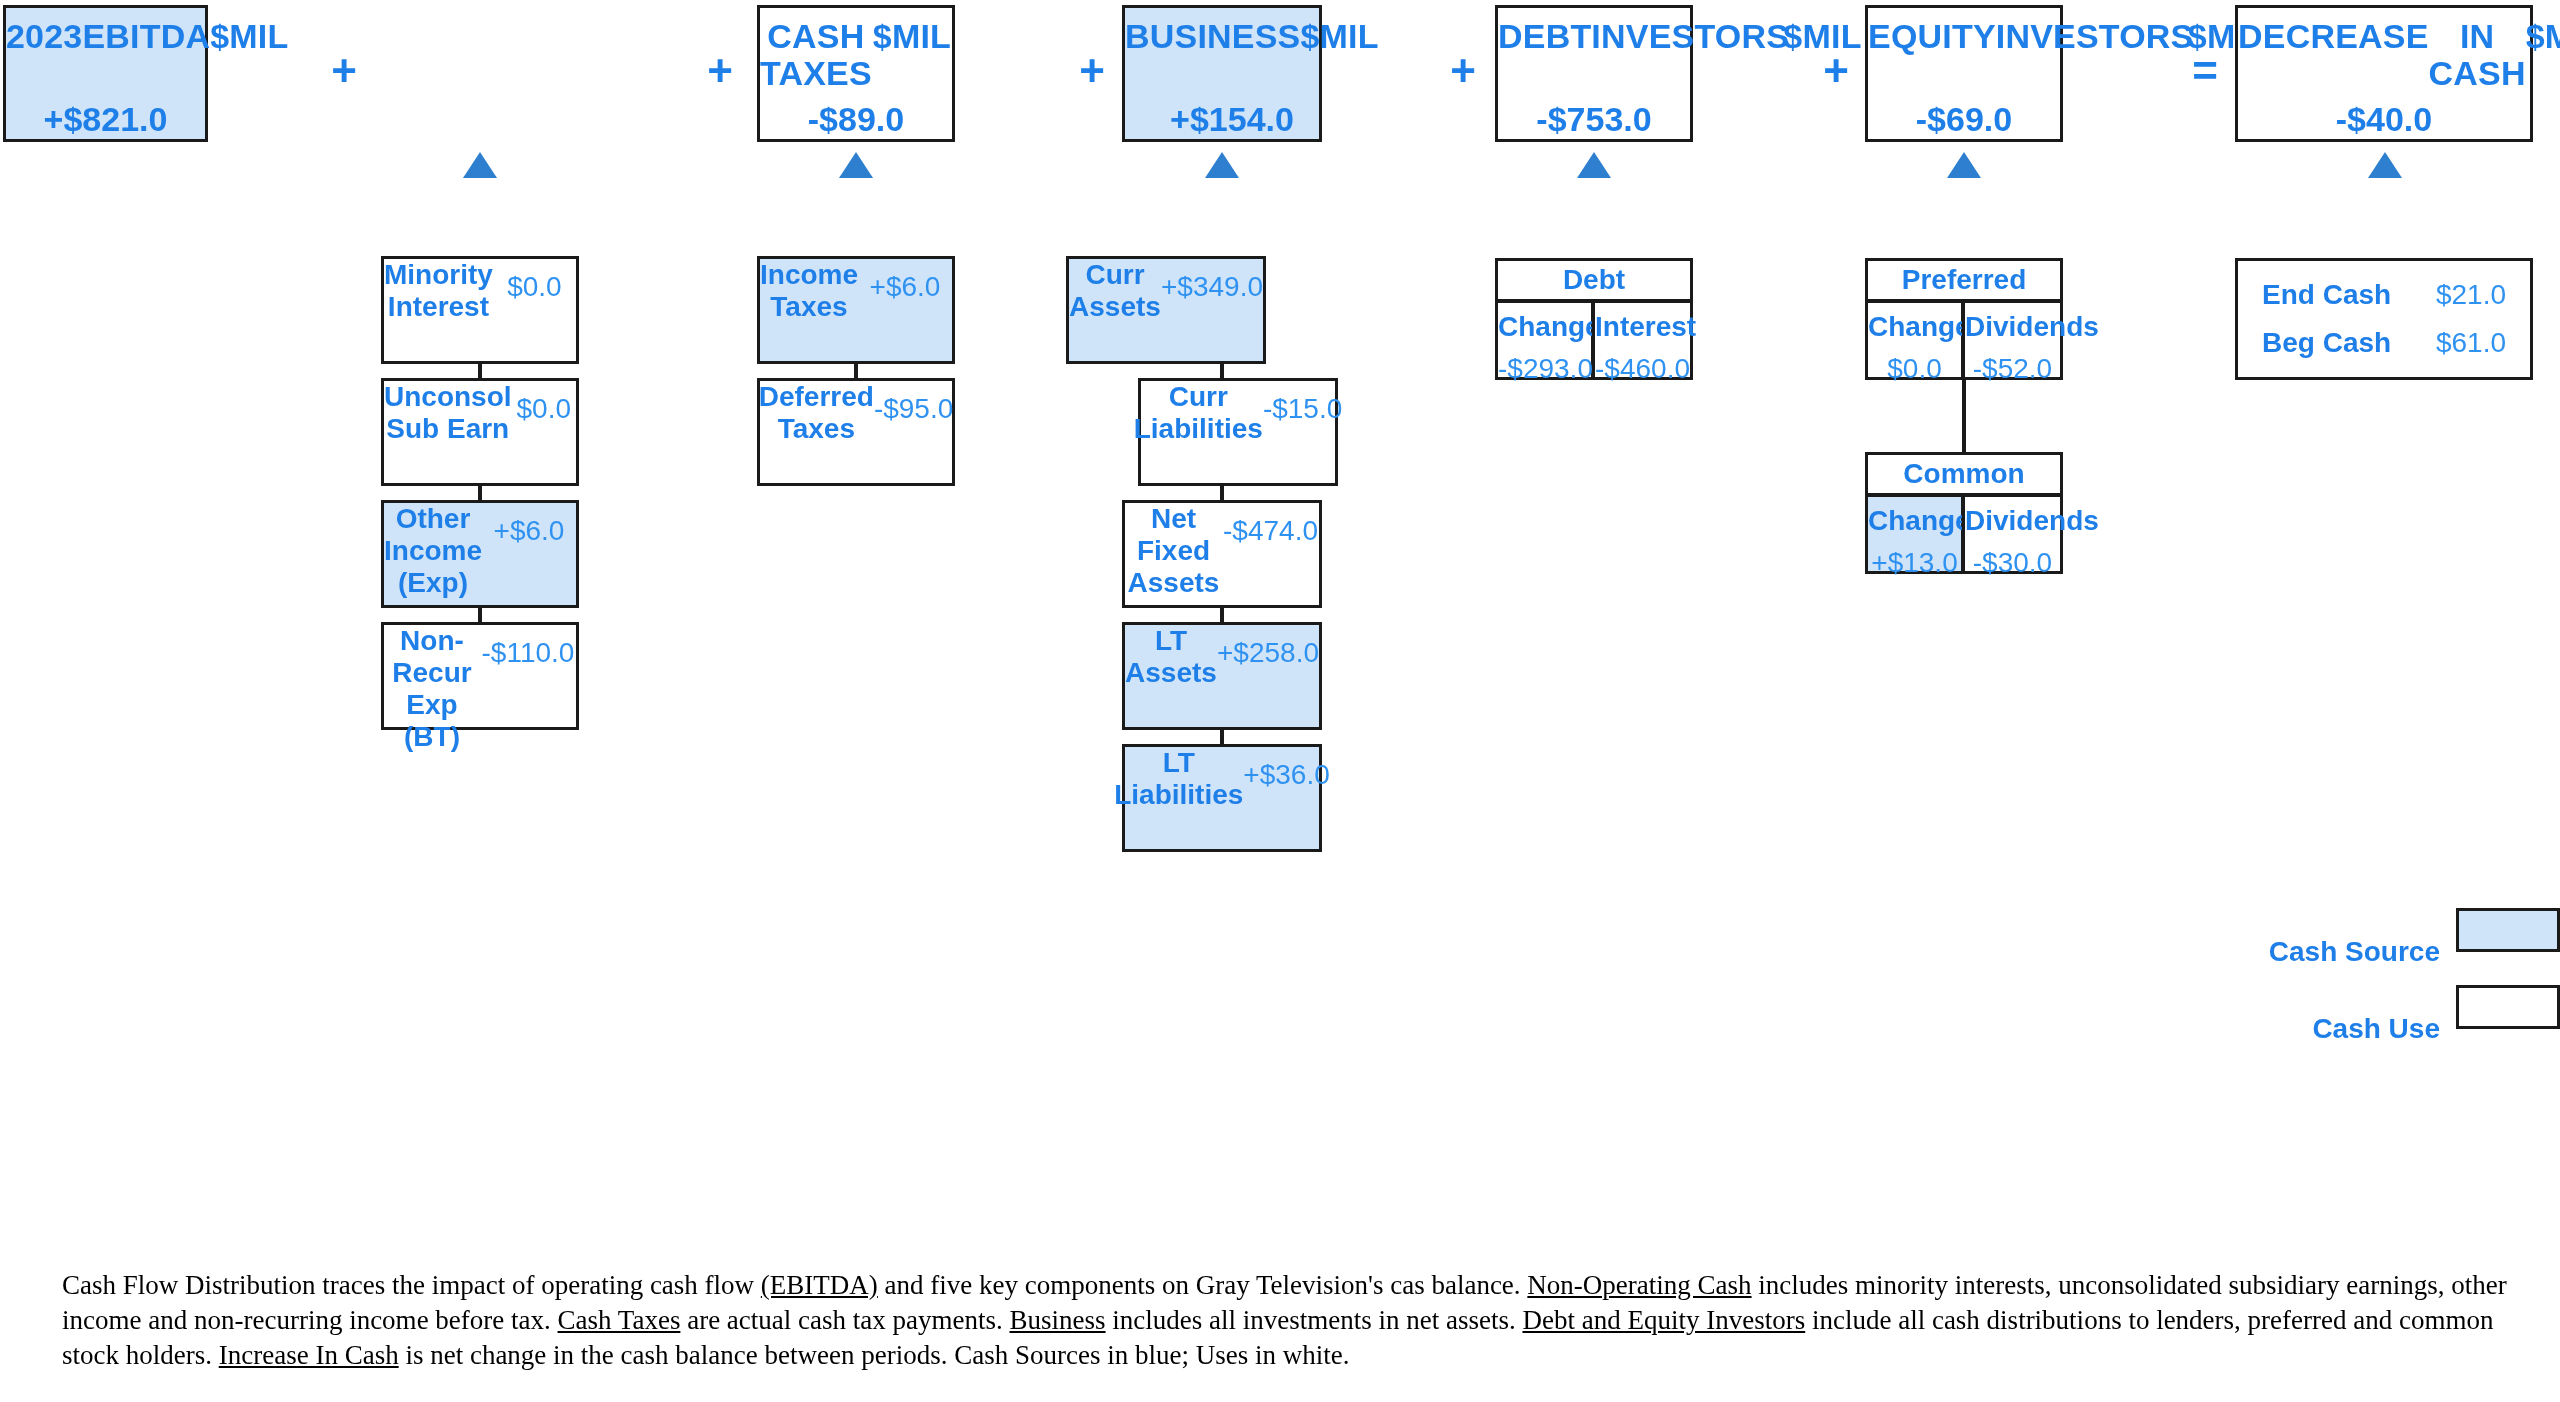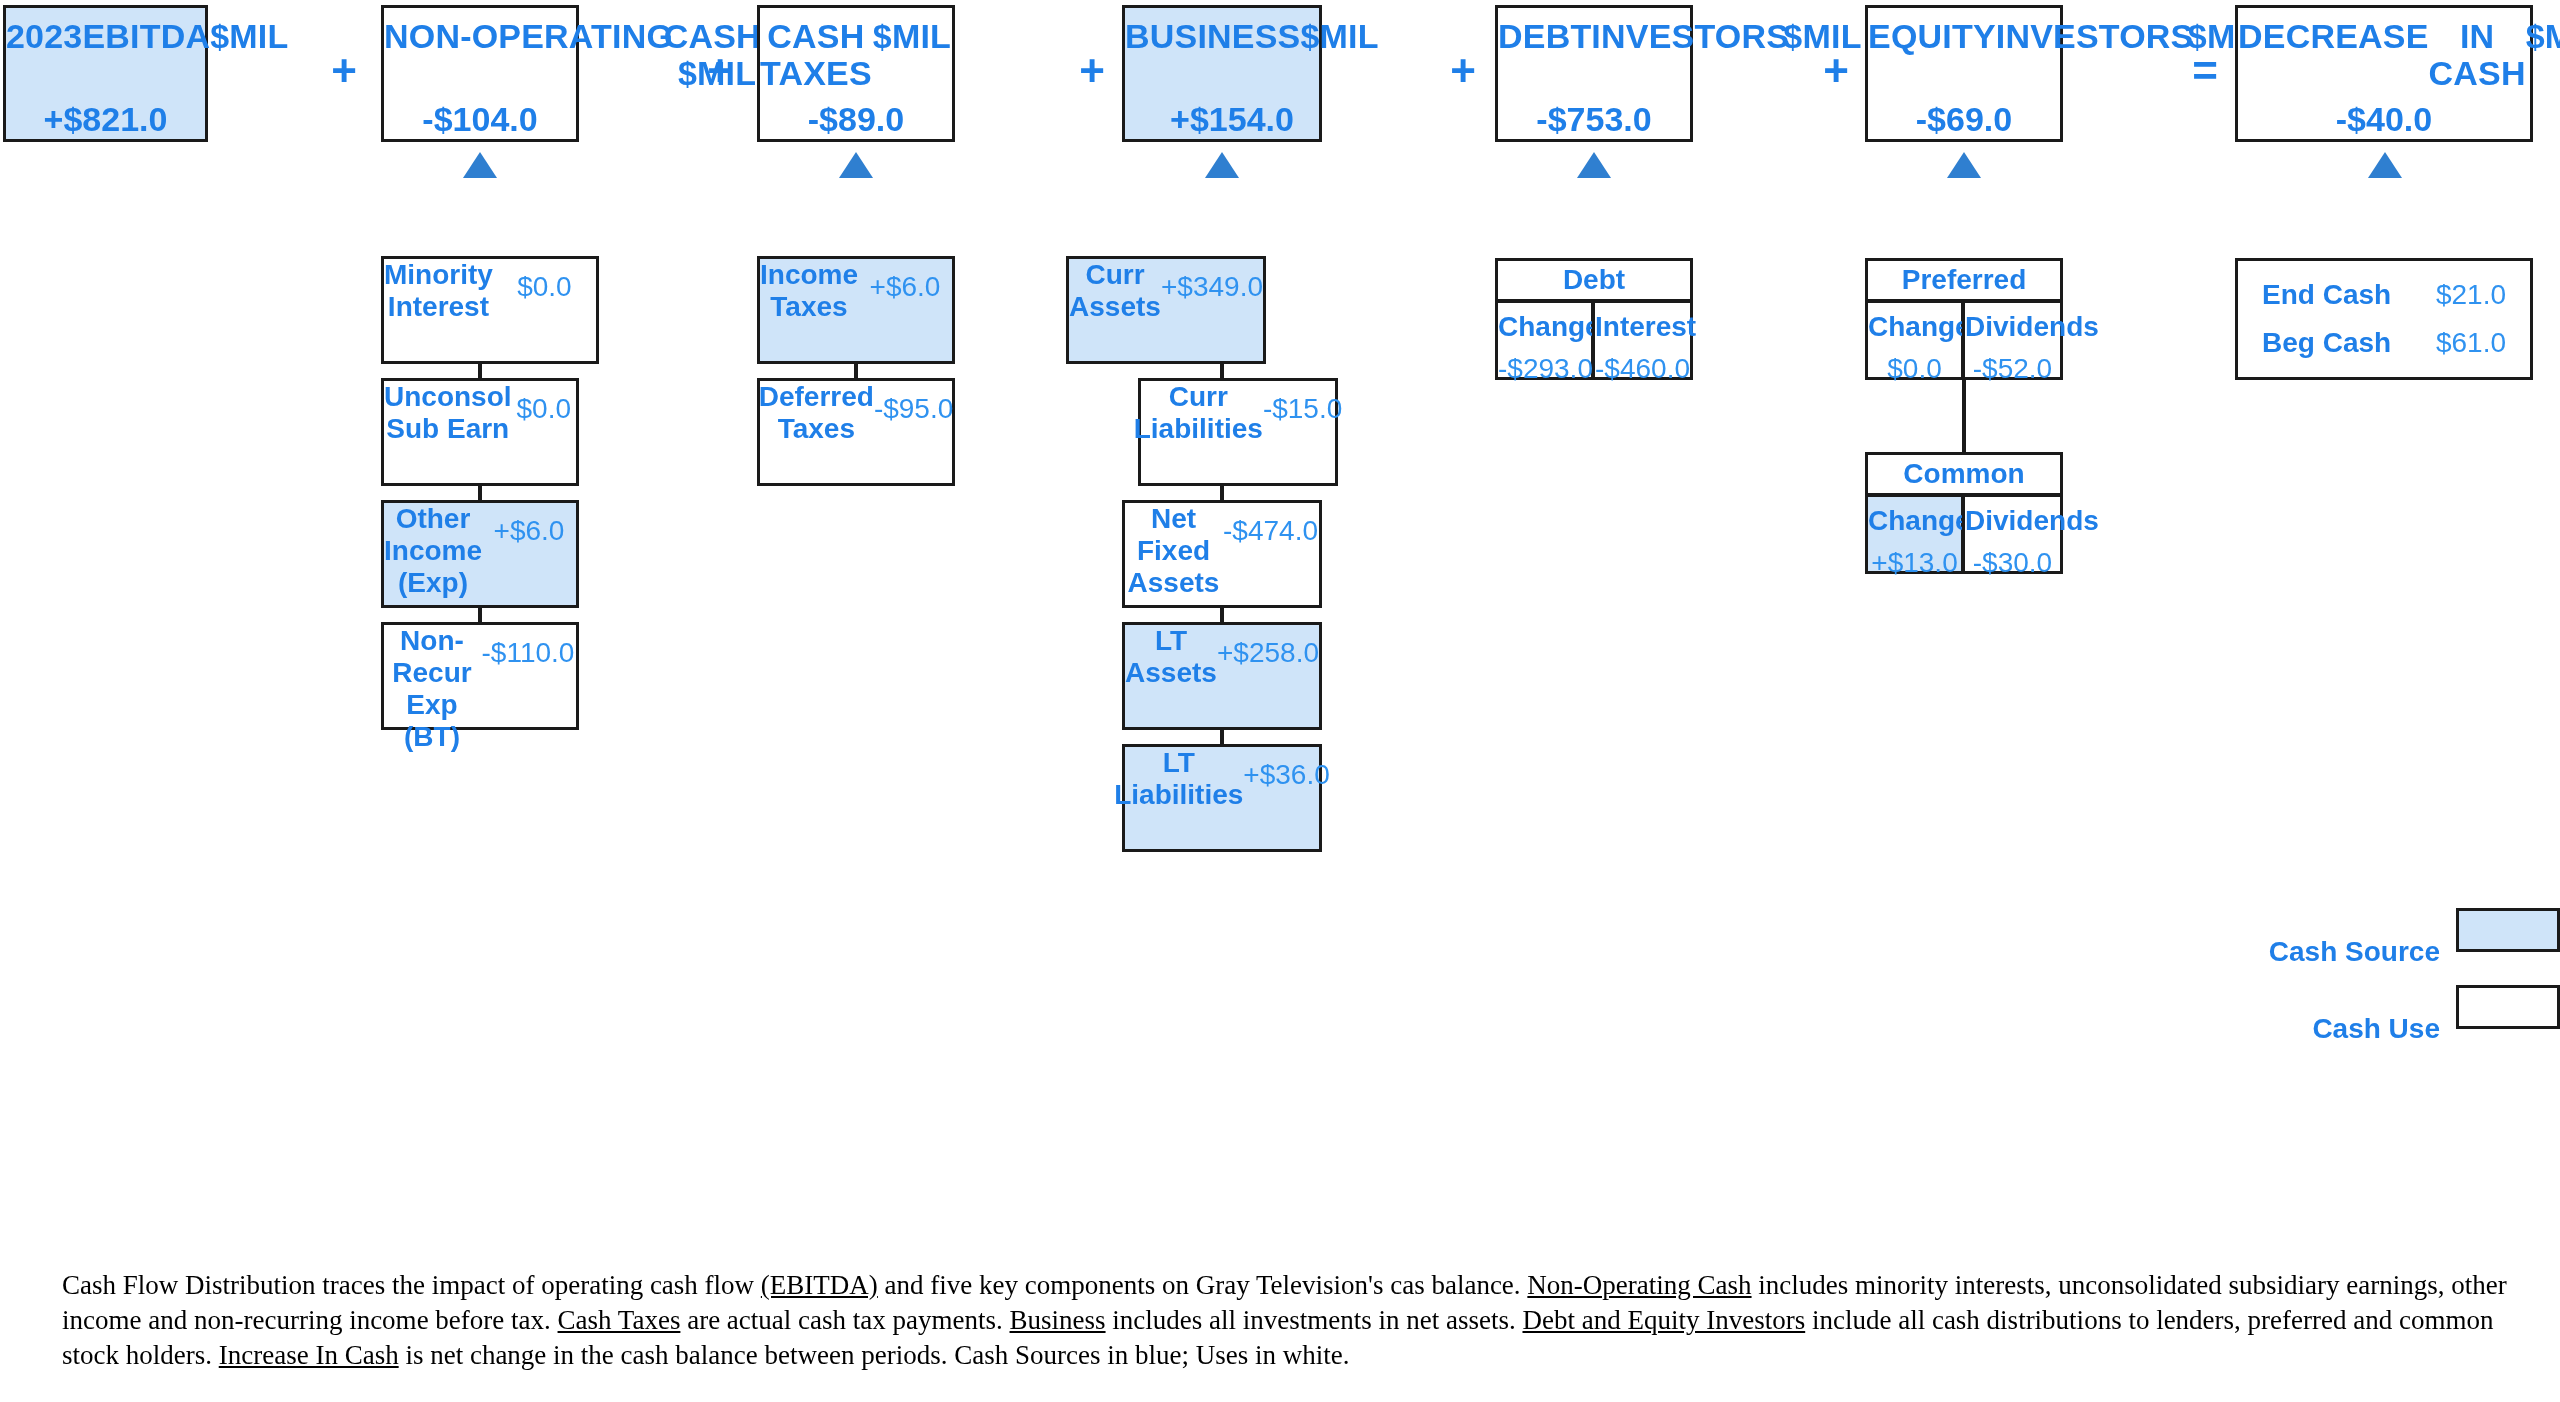--- a/index.html
+++ b/index.html
@@ -160,26 +160,20 @@
 <div id="canvas">
 
   <div class="box src hdr-box" style="left:3px; top:5px; width:205px; height:137px;">
     <div class="hdr">2023</div>
     <div class="hdr">EBITDA</div>
     <div class="hdr">$MIL</div>
     <div class="hdr-val" style="top:92px;">+$821.0</div>
   </div>
   <div class="op" style="left:324px; top:46px;">+</div>
 
-  <div class="box hdr-box" style="left:381px; top:5px; width:198px; height:137px;">
-    <div class="hdr">NON-</div>
-    <div class="hdr">OPERATING</div>
-    <div class="hdr">CASH, $MIL</div>
-    <div class="hdr-val" style="top:92px;">-$104.0</div>
-  </div>
   <div class="op" style="left:700px; top:46px;">+</div>
 
   <div class="box hdr-box" style="left:757px; top:5px; width:198px; height:137px;">
     <div class="hdr">CASH TAXES</div>
     <div class="hdr">$MIL</div>
     <div class="hdr-val" style="top:92px;">-$89.0</div>
   </div>
   <div class="op" style="left:1072px; top:46px;">+</div>
 
   <div class="box src hdr-box" style="left:1122px; top:5px; width:200px; height:137px;">
@@ -212,21 +206,21 @@
     <div class="hdr-val" style="top:92px;">-$40.0</div>
   </div>
 
   <div class="arrow" style="left:463px; top:152px;"></div>
   <div class="arrow" style="left:839px; top:152px;"></div>
   <div class="arrow" style="left:1205px; top:152px;"></div>
   <div class="arrow" style="left:1577px; top:152px;"></div>
   <div class="arrow" style="left:1947px; top:152px;"></div>
   <div class="arrow" style="left:2368px; top:152px;"></div>
 
-  <div class="box item-box" style="left:381px; top:256px; width:218px; height:108px;">
+  <div class="box item-box" style="left:381px; top:256px; width:198px; height:108px;">
     <div class="item-title">Minority Interest</div>
     <div class="item-val">$0.0</div>
   </div>
   <div class="conn" style="left:478px; top:364px; height:38px;"></div>
 
   <div class="box item-box" style="left:381px; top:378px; width:198px; height:108px;">
     <div class="item-title">Unconsol Sub Earn</div>
     <div class="item-val">$0.0</div>
   </div>
   <div class="conn" style="left:478px; top:486px; height:38px;"></div>

